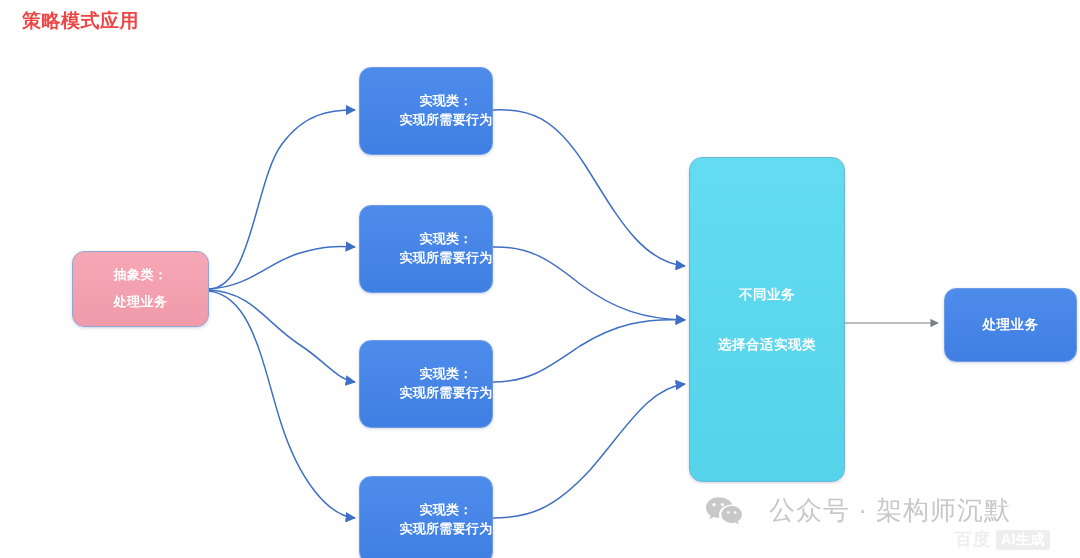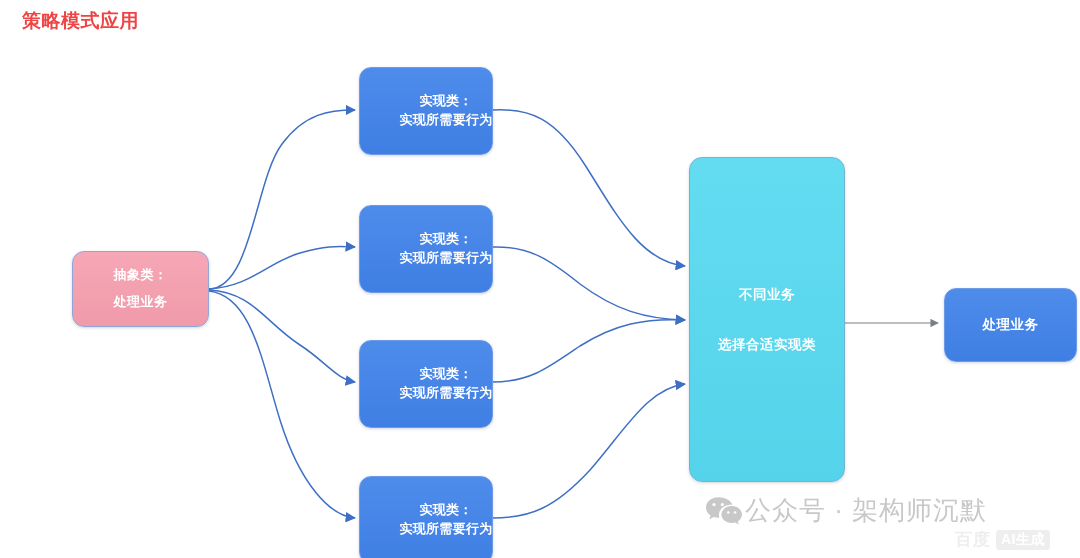--- a/index.html
+++ b/index.html
@@ -103,21 +103,21 @@
     font-size: 13.5px;
     letter-spacing: 0.5px;
   }
 
   #watermark {
     position: absolute;
     left: 705px;
     top: 493px;
     display: flex;
     align-items: center;
-    gap: 2px;
+    gap: 26px;
     color: #c8c8c8;
     font-size: 26px;
     letter-spacing: 1px;
     white-space: nowrap;
     user-select: none;
   }
   #wechat-icon { display: block; }
   #baidu-mark {
     position: absolute;
     left: 955px;

